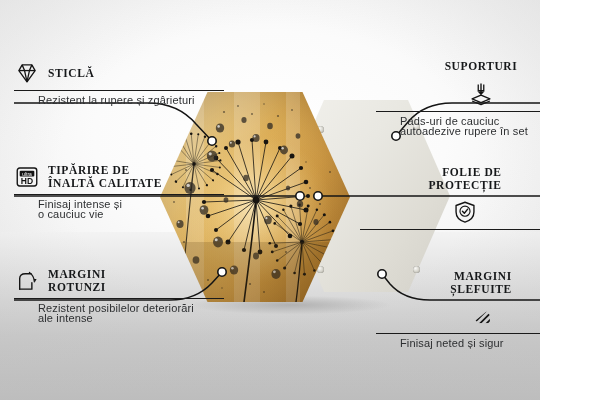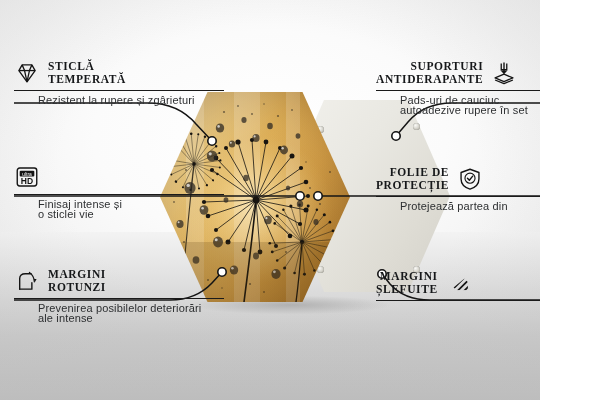--- a/index.html
+++ b/index.html
@@ -24,21 +24,21 @@
     background:radial-gradient(ellipse 440px 300px at 50% 42%, rgba(255,255,255,0) 48%, rgba(190,190,190,.30) 100%);
   }
 
   
   #lines{position:absolute;left:0;top:0;width:600px;height:400px;}
 
   
   .feat{position:absolute;width:210px;}
   .feat .row{display:flex;align-items:center;gap:8px;}
   .feat.left .row{justify-content:flex-start;}
-  .feat.right .row{justify-content:flex-start;}
+  .feat.right .row{justify-content:space-between;flex-direction:column;}
   .ttl{
     font-size:11.5px;line-height:12.6px;letter-spacing:.6px;
     color:#16181a;font-weight:700;text-transform:uppercase;
     font-family:"Liberation Serif",serif;
   }
   .feat.right .ttl{text-align:right;}
   .rule{height:1px;background:#1a1a1a;margin:4px 0 4px 0;width:100%;}
   .sub{
     font-size:11px;line-height:10px;color:#2d2f31;letter-spacing:.15px;
     font-family:Liberation Sans, sans-serif;
@@ -268,92 +268,93 @@
       <svg class="ico" viewBox="0 0 32 32">
         <g fill="none" stroke="#141414" stroke-width="1.6" stroke-linejoin="round">
           <path d="M6 13 L10 6 L22 6 L26 13 L16 27 Z"></path>
           <path d="M6 13 L26 13"></path>
             <path d="M10 6 L13 13 L16 27"></path>
             <path d="M22 6 L19 13 L16 27"></path>
         </g>
       </svg>
       <div>
         <div class="ttl">STICLĂ</div>
-        <div class="ttl">TEMPERATĂ</div>
       </div>
     </div>
     <div class="rule"></div>
     <div class="sub">Rezistent la rupere și zgârieturi</div>
   </div>
 
   <div class="feat left" style="left:14px;top:164px;">
     <div class="row">
       <svg class="ico" viewBox="0 0 32 32">
         <rect x="4" y="5" width="24" height="22" rx="3" fill="none" stroke="#141414" stroke-width="1.7"></rect>
         <rect x="7" y="8.2" width="18" height="7.2" rx="1.3" fill="#141414"></rect>
         <text x="16" y="14.2" font-family="Liberation Sans, sans-serif" font-size="6" fill="#ffffff" text-anchor="middle">ultra</text>
         <text x="16" y="25" font-family="Liberation Sans, sans-serif" font-size="10.5" font-weight="bold" fill="#141414" text-anchor="middle">HD</text>
       </svg>
+      <div>
+        <div class="ttl">TIPĂRIRE DE</div>
+        <div class="ttl">ÎNALTĂ CALITATE</div>
+      </div>
     </div>
     <div class="rule"></div>
     <div class="sub">Finisaj intense și</div>
-    <div class="sub">o sticlei vie</div>
+    <div class="sub">o cauciuc vie</div>
   </div>
 
   <div class="feat left" style="left:14px;top:268px;">
     <div class="row">
       <svg class="ico" viewBox="0 0 32 32">
         <path d="M7 26 L7 13 Q7 7 14 7 L21 7" fill="none" stroke="#141414" stroke-width="1.7" stroke-linecap="round" stroke-linejoin="round"></path>
         <path d="M7 26 L22 26 L22 18" fill="none" stroke="#141414" stroke-width="1.7" stroke-linecap="round" stroke-linejoin="round"></path>
         <path d="M19 5.5 Q25 10 25 17" fill="none" stroke="#141414" stroke-width="1.5" stroke-linecap="round"></path>
         <path d="M25.6 17.6 L24.3 13.6 L27.8 13.4 Z" fill="#141414"></path>
       </svg>
       <div>
         <div class="ttl">MARGINI</div>
         <div class="ttl">ROTUNZI</div>
       </div>
     </div>
     <div class="rule"></div>
-    <div class="sub">Prevenirea posibilelor deteriorări</div>
+    <div class="sub">Rezistent posibilelor deteriorări</div>
     <div class="sub">ale intense</div>
   </div>
 
   <div class="feat right" style="left:376px;top:60px;">
     <div class="row">
       <div>
         <div class="ttl">SUPORTURI</div>
-        <div class="ttl">ANTIDERAPANTE</div>
       </div>
       <svg class="ico" viewBox="0 0 32 32">
         <path d="M16 3 L16 14" stroke="#141414" stroke-width="1.7" fill="none"></path>
         <path d="M12.6 4.2 L12.6 12 L19.4 12 L19.4 4.2" stroke="#141414" stroke-width="1.6" fill="none"></path>
         <path d="M16 17.5 L11.8 13 L20.2 13 Z" fill="#141414"></path>
         <path d="M16 17.5 L27 22 L16 26.5 L5 22 Z" fill="none" stroke="#141414" stroke-width="1.6" stroke-linejoin="round"></path>
         <path d="M5 24.6 L16 29 L27 24.6" fill="none" stroke="#141414" stroke-width="1.6" stroke-linejoin="round"></path>
       </svg>
     </div>
     <div class="rule"></div>
     <div class="sub">Pads-uri de cauciuc</div>
     <div class="sub">autoadezive rupere în set</div>
   </div>
 
-  <div class="feat right" style="left:376px;top:166px;">
+  <div class="feat right" style="left:360px;top:166px;">
     <div class="row">
       <div>
         <div class="ttl">FOLIE DE</div>
         <div class="ttl">PROTECȚIE</div>
       </div>
       <svg class="ico" viewBox="0 0 32 32">
         <path d="M16 4 L27 8 V16 C27 22.5 22 26.6 16 28.5 C10 26.6 5 22.5 5 16 V8 Z" fill="none" stroke="#141414" stroke-width="1.7" stroke-linejoin="round"></path>
         <circle cx="16" cy="15" r="6.2" fill="none" stroke="#141414" stroke-width="1.4"></circle>
         <path d="M12.9 15.2 L15.2 17.6 L19.3 12.5" fill="none" stroke="#141414" stroke-width="1.7" stroke-linecap="round" stroke-linejoin="round"></path>
       </svg>
     </div>
     <div class="rule"></div>
-    <div class="sub">Protejează partea din</div>
   </div>
 
   <div class="feat right" style="left:376px;top:270px;">
     <div class="row">
       <div>
         <div class="ttl">MARGINI</div>
         <div class="ttl">ȘLEFUITE</div>
       </div>
       <svg class="ico" viewBox="0 0 32 32">
         <defs>
@@ -365,15 +366,16 @@
           <path d="M2 14 L14 2"></path>
             <path d="M6 18 L18 6"></path>
             <path d="M10 22 L22 10"></path>
           <path d="M14 26 L26 14"></path>
             <path d="M18 30 L30 18"></path>
             <path d="M22 34 L34 22"></path>
         </g>
       </svg>
     </div>
     <div class="rule"></div>
+    <div class="sub">Finisaj neted și sigur</div>
   </div>
 
 </div>
 
 </body></html>

